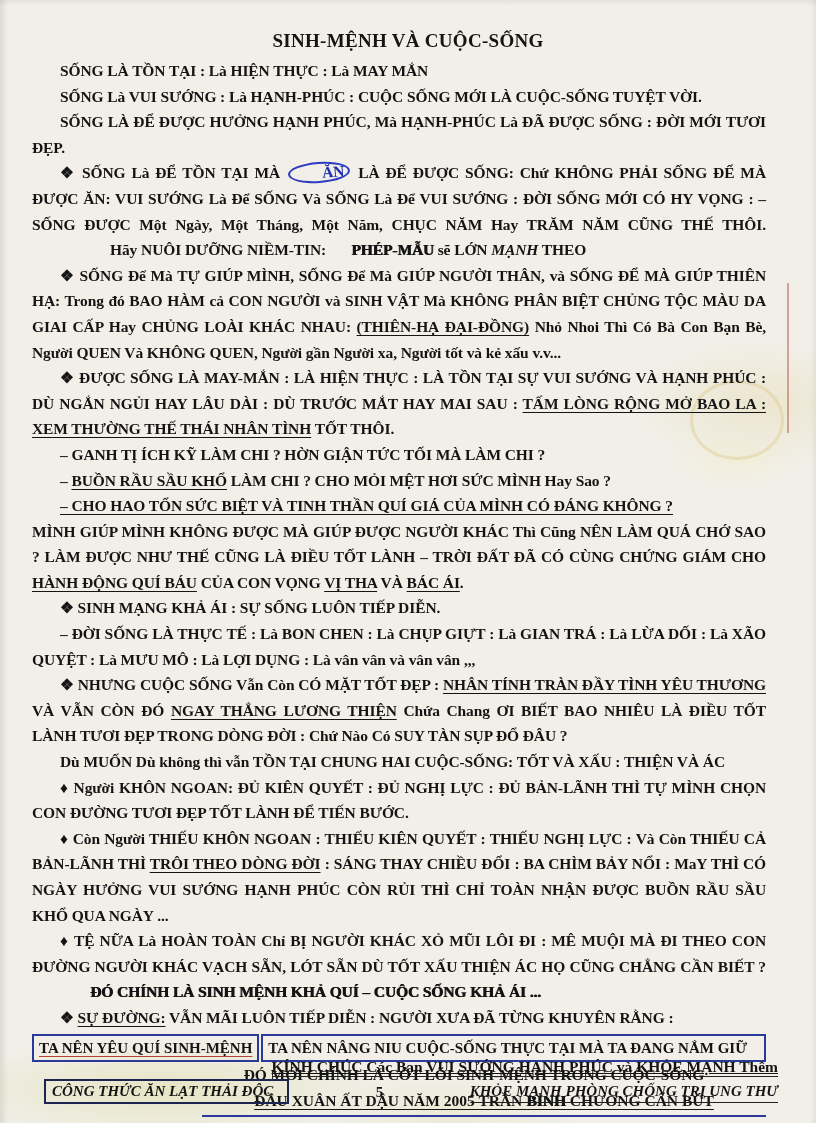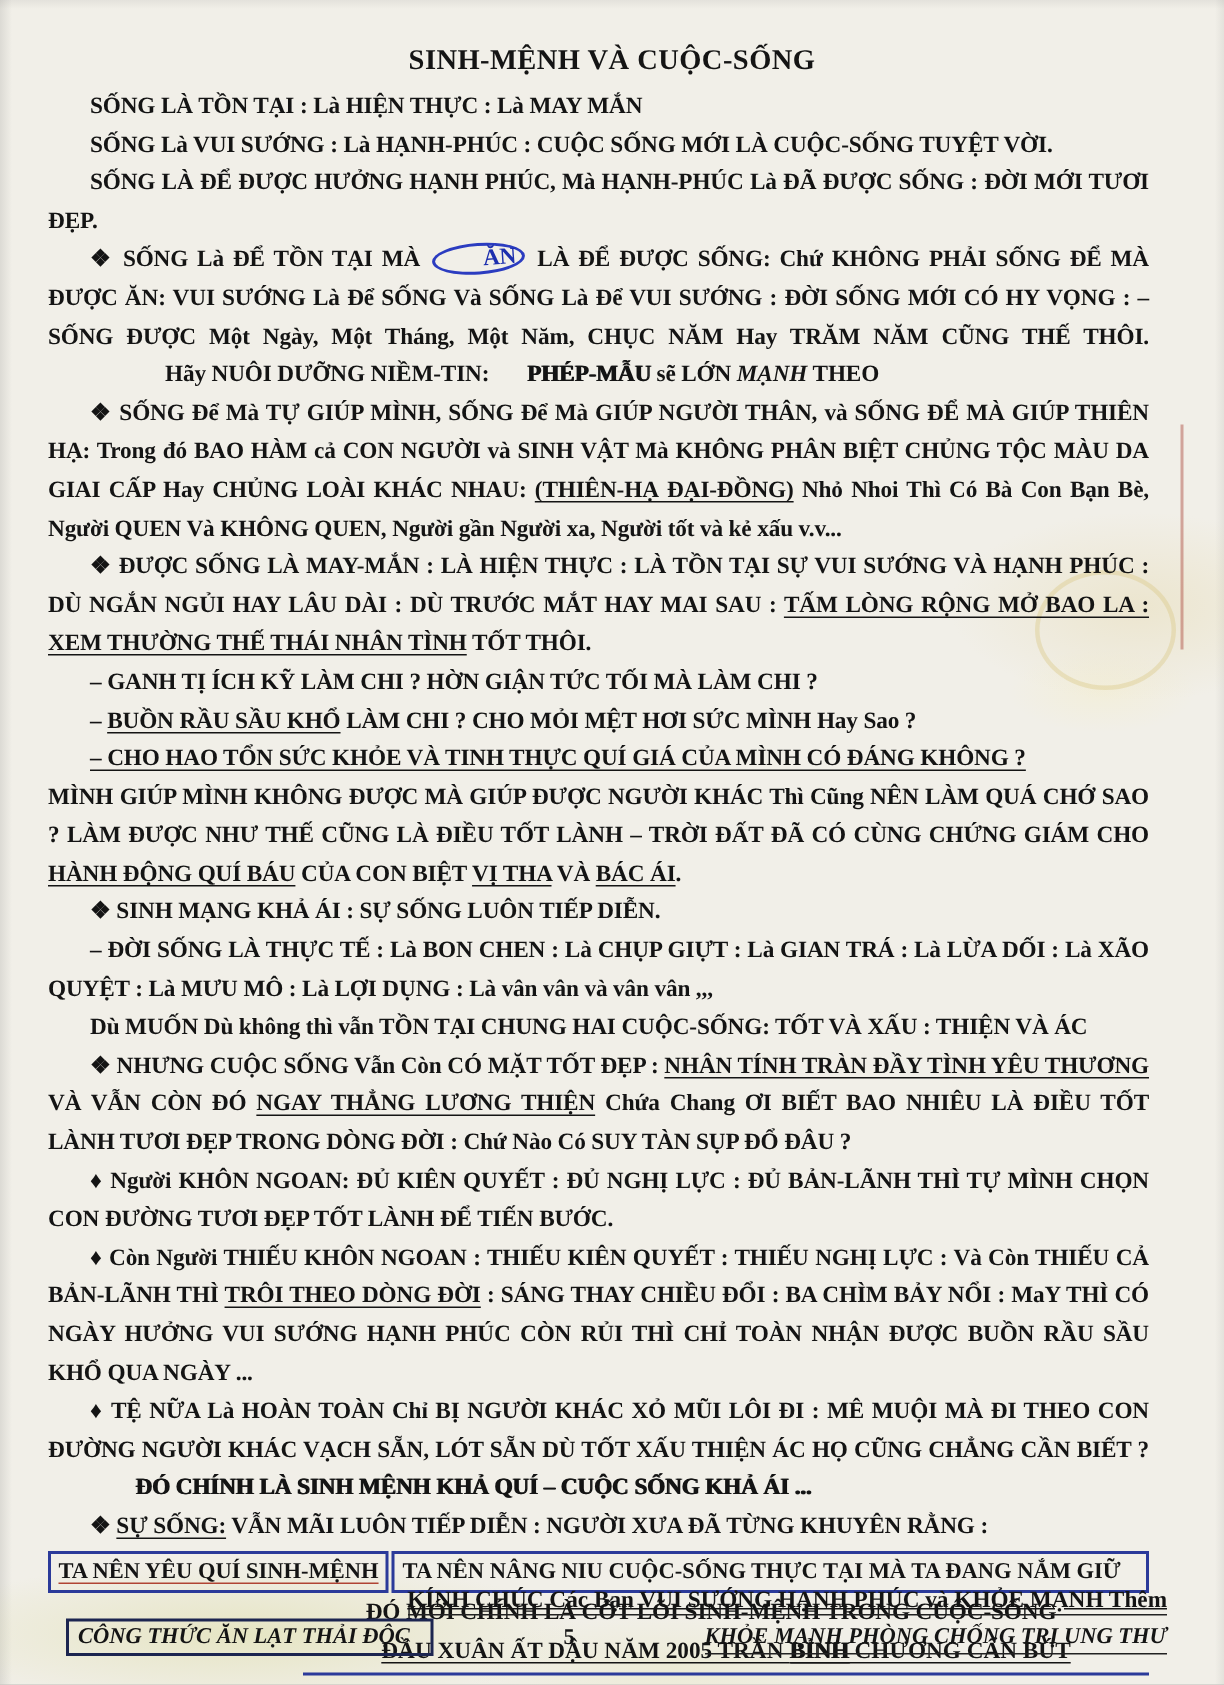--- a/index.html
+++ b/index.html
@@ -105,30 +105,30 @@
   <div class="content">
     <div id="paras">
         <div class="para indent"><span>SỐNG LÀ TỒN TẠI : Là HIỆN THỰC : Là MAY MẮN</span></div>
         <div class="para indent"><span>SỐNG Là VUI SƯỚNG : Là HẠNH-PHÚC : CUỘC SỐNG MỚI LÀ CUỘC-SỐNG TUYỆT VỜI.</span></div>
         <div class="para indent"><span>SỐNG LÀ ĐỂ ĐƯỢC HƯỞNG HẠNH PHÚC, Mà HẠNH-PHÚC Là ĐÃ ĐƯỢC SỐNG : ĐỜI MỚI TƯƠI ĐẸP.</span></div>
         <div class="para indent"><span>❖ SỐNG Là ĐỂ TỒN TẠI MÀ </span><span class="circ">ĂN</span><span> LÀ ĐỂ ĐƯỢC SỐNG: Chứ KHÔNG PHẢI SỐNG ĐỂ MÀ ĐƯỢC ĂN: VUI SƯỚNG Là Để SỐNG Và SỐNG Là Để VUI SƯỚNG : ĐỜI SỐNG MỚI CÓ HY VỌNG : – SỐNG ĐƯỢC Một Ngày, Một Tháng, Một Năm, CHỤC NĂM Hay TRĂM NĂM CŨNG THẾ THÔI.</span><span class="gap g80"></span><span>Hãy NUÔI DƯỠNG NIỀM-TIN:</span><span class="gap g25"></span><span class="b">PHÉP-MẪU</span><span> sẽ LỚN </span><span class="i">MẠNH</span><span> THEO</span></div>
         <div class="para indent"><span>❖ SỐNG Để Mà TỰ GIÚP MÌNH, SỐNG Để Mà GIÚP NGƯỜI THÂN, và SỐNG ĐỂ MÀ GIÚP THIÊN HẠ: Trong đó BAO HÀM cả CON NGƯỜI và SINH VẬT Mà KHÔNG PHÂN BIỆT CHỦNG TỘC MÀU DA GIAI CẤP Hay CHỦNG LOÀI KHÁC NHAU: </span><span class="u">(THIÊN-HẠ ĐẠI-ĐỒNG)</span><span> Nhỏ Nhoi Thì Có Bà Con Bạn Bè, Người QUEN Và KHÔNG QUEN, Người gần Người xa, Người tốt và kẻ xấu v.v...</span></div>
         <div class="para indent"><span>❖ ĐƯỢC SỐNG LÀ MAY-MẮN : LÀ HIỆN THỰC : LÀ TỒN TẠI SỰ VUI SƯỚNG VÀ HẠNH PHÚC : DÙ NGẮN NGỦI HAY LÂU DÀI : DÙ TRƯỚC MẮT HAY MAI SAU : </span><span class="u">TẤM LÒNG RỘNG MỞ BAO LA : XEM THƯỜNG THẾ THÁI NHÂN TÌNH</span><span> TỐT THÔI.</span></div>
         <div class="para indent"><span>– GANH TỊ ÍCH KỸ LÀM CHI ? HỜN GIẬN TỨC TỐI MÀ LÀM CHI ?</span></div>
         <div class="para indent"><span>– </span><span class="u">BUỒN RẦU SẦU KHỔ</span><span> LÀM CHI ? CHO MỎI MỆT HƠI SỨC MÌNH Hay Sao ?</span></div>
-        <div class="para indent"><span class="u">– CHO HAO TỔN SỨC KHỎE VÀ TINH THỰC QUÍ GIÁ CỦA MÌNH CÓ ĐÁNG KHÔNG ?</span></div>
-        <div class="para "><span>MÌNH GIÚP MÌNH KHÔNG ĐƯỢC MÀ GIÚP ĐƯỢC NGƯỜI KHÁC Thì Cũng NÊN LÀM QUÁ CHỚ SAO ? LÀM ĐƯỢC NHƯ THẾ CŨNG LÀ ĐIỀU TỐT LÀNH – TRỜI ĐẤT ĐÃ CÓ CÙNG CHỨNG GIÁM CHO </span><span class="u">HÀNH ĐỘNG QUÍ BÁU</span><span> CỦA CON BIỆT </span><span class="u">VỊ THA</span><span> VÀ </span><span class="u">BÁC ÁI</span><span>.</span></div>
+        <div class="para indent"><span class="u">– CHO HAO TỔN SỨC BIỆT VÀ TINH THẦN QUÍ GIÁ CỦA MÌNH CÓ ĐÁNG KHÔNG ?</span></div>
+        <div class="para "><span>MÌNH GIÚP MÌNH KHÔNG ĐƯỢC MÀ GIÚP ĐƯỢC NGƯỜI KHÁC Thì Cũng NÊN LÀM QUÁ CHỚ SAO ? LÀM ĐƯỢC NHƯ THẾ CŨNG LÀ ĐIỀU TỐT LÀNH – TRỜI ĐẤT ĐÃ CÓ CÙNG CHỨNG GIÁM CHO </span><span class="u">HÀNH ĐỘNG QUÍ BÁU</span><span> CỦA CON VỌNG </span><span class="u">VỊ THA</span><span> VÀ </span><span class="u">BÁC ÁI</span><span>.</span></div>
         <div class="para indent"><span>❖ SINH MẠNG KHẢ ÁI : SỰ SỐNG LUÔN TIẾP DIỄN.</span></div>
         <div class="para indent"><span>– ĐỜI SỐNG LÀ THỰC TẾ : Là BON CHEN : Là CHỤP GIỰT : Là GIAN TRÁ : Là LỪA DỐI : Là XÃO QUYỆT : Là MƯU MÔ : Là LỢI DỤNG : Là vân vân và vân vân ,,,</span></div>
+        <div class="para indent"><span>❖ NHƯNG CUỘC SỐNG Vẫn Còn CÓ MẶT TỐT ĐẸP : </span><span class="u">NHÂN TÍNH TRÀN ĐẦY TÌNH YÊU THƯƠNG</span><span> VÀ VẪN CÒN ĐÓ </span><span class="u">NGAY THẲNG LƯƠNG THIỆN</span><span> Chứa Chang ƠI BIẾT BAO NHIÊU LÀ ĐIỀU TỐT LÀNH TƯƠI ĐẸP TRONG DÒNG ĐỜI : Chứ Nào Có SUY TÀN SỤP ĐỔ ĐÂU ?</span></div>
         <div class="para indent"><span>Dù MUỐN Dù không thì vẫn TỒN TẠI CHUNG HAI CUỘC-SỐNG: TỐT VÀ XẤU : THIỆN VÀ ÁC</span></div>
-        <div class="para indent"><span>❖ NHƯNG CUỘC SỐNG Vẫn Còn CÓ MẶT TỐT ĐẸP : </span><span class="u">NHÂN TÍNH TRÀN ĐẦY TÌNH YÊU THƯƠNG</span><span> VÀ VẪN CÒN ĐÓ </span><span class="u">NGAY THẲNG LƯƠNG THIỆN</span><span> Chứa Chang ƠI BIẾT BAO NHIÊU LÀ ĐIỀU TỐT LÀNH TƯƠI ĐẸP TRONG DÒNG ĐỜI : Chứ Nào Có SUY TÀN SỤP ĐỔ ĐÂU ?</span></div>
         <div class="para indent"><span>♦ Người KHÔN NGOAN: ĐỦ KIÊN QUYẾT : ĐỦ NGHỊ LỰC : ĐỦ BẢN-LÃNH THÌ TỰ MÌNH CHỌN CON ĐƯỜNG TƯƠI ĐẸP TỐT LÀNH ĐỂ TIẾN BƯỚC.</span></div>
         <div class="para indent"><span>♦ Còn Người THIẾU KHÔN NGOAN : THIẾU KIÊN QUYẾT : THIẾU NGHỊ LỰC : Và Còn THIẾU CẢ BẢN-LÃNH THÌ </span><span class="u">TRÔI THEO DÒNG ĐỜI</span><span> : SÁNG THAY CHIỀU ĐỔI : BA CHÌM BẢY NỔI : MaY THÌ CÓ NGÀY HƯỞNG VUI SƯỚNG HẠNH PHÚC CÒN RỦI THÌ CHỈ TOÀN NHẬN ĐƯỢC BUỒN RẦU SẦU KHỔ QUA NGÀY ...</span></div>
         <div class="para indent"><span>♦ TỆ NỮA Là HOÀN TOÀN Chỉ BỊ NGƯỜI KHÁC XỎ MŨI LÔI ĐI : MÊ MUỘI MÀ ĐI THEO CON ĐƯỜNG NGƯỜI KHÁC VẠCH SẴN, LÓT SẴN DÙ TỐT XẤU THIỆN ÁC HỌ CŨNG CHẲNG CẦN BIẾT ?</span><span class="gap g60"></span><span class="b">ĐÓ CHÍNH LÀ SINH MỆNH KHẢ QUÍ – CUỘC SỐNG KHẢ ÁI ...</span></div>
-        <div class="para indent"><span>❖ </span><span class="u">SỰ SỐNG:</span><span> VẪN MÃI LUÔN TIẾP DIỄN : NGƯỜI XƯA ĐÃ TỪNG KHUYÊN RẰNG :</span></div>
+        <div class="para indent"><span>❖ </span><span class="u">SỰ ĐƯỜNG:</span><span> VẪN MÃI LUÔN TIẾP DIỄN : NGƯỜI XƯA ĐÃ TỪNG KHUYÊN RẰNG :</span></div>
       </div>
 
     <div class="quote-row">
       <div class="quote-box first">
         <span class="u-red">TA NÊN YÊU QUÍ SINH-MỆNH</span>
       </div>
       <div class="quote-box second">
         <span>TA NÊN NÂNG NIU CUỘC-SỐNG THỰC TẠI MÀ TA ĐANG NẮM GIỮ</span>
       </div>
     </div>

